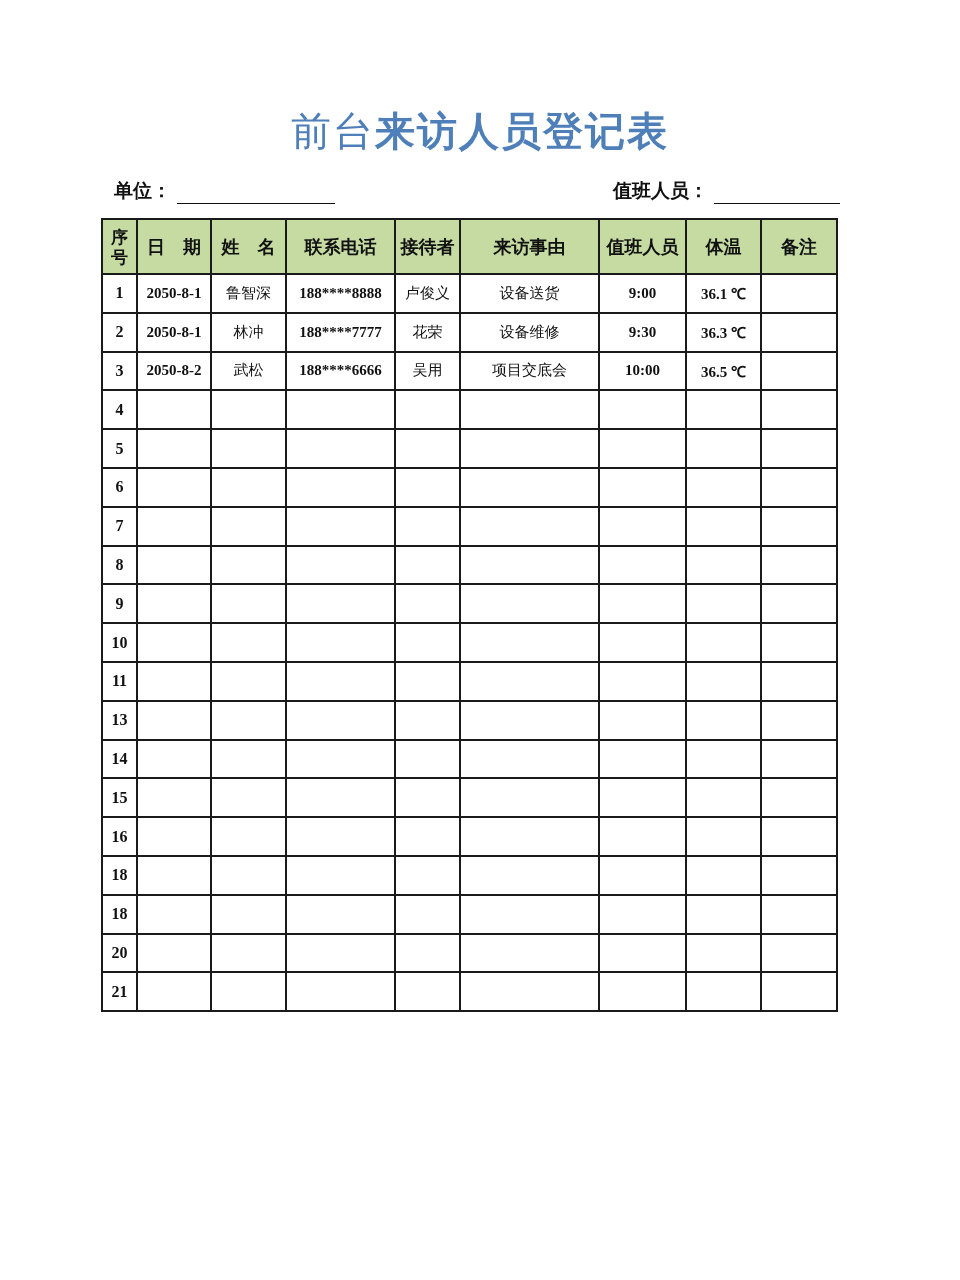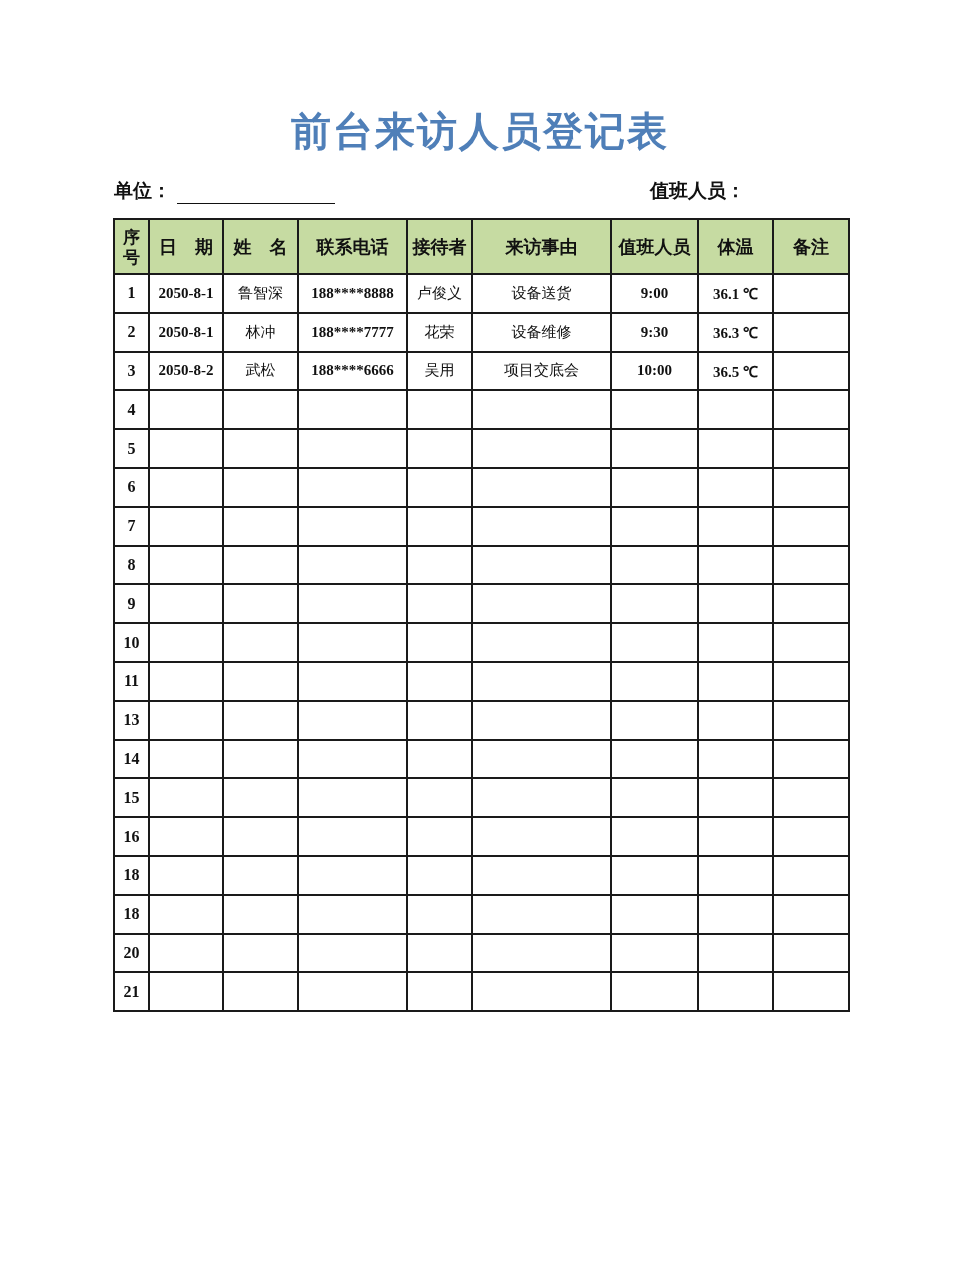--- a/index.html
+++ b/index.html
@@ -1,39 +1,39 @@
 <!DOCTYPE html>
 <html><head>
 <meta charset="utf-8">
 <style>
   html, body { margin:0; padding:0; }
   body { width:960px; height:1280px; background:#ffffff; position:relative; overflow:hidden; font-family:"DejaVu Serif","Liberation Serif",serif; }
   .title { position:absolute; left:0; top:104px; width:960px; text-align:center; font-size:40px; font-weight:bold; color:#4f7fb8; letter-spacing:2px; font-family:"DejaVu Serif",serif; }
-  .title .light { font-weight:bold; }
+  .title .light { font-weight:normal; }
   .field { position:absolute; top:178px; font-size:19px; font-weight:bold; color:#111; font-family:"DejaVu Sans",sans-serif; display:flex; align-items:flex-end;text-align:center; }
   .field .line { display:inline-block; border-bottom:1.5px solid #111; height:20px; margin-left:6px; }
-  table { position:absolute; left:113px; top:218px; border-collapse:collapse; table-layout:fixed; width:735px; }
+  table { position:absolute; left:101px; top:218px; border-collapse:collapse; table-layout:fixed; width:735px; }
   td, th { border:2px solid #1a1a1a; padding:0; text-align:center; vertical-align:middle; overflow:hidden; white-space:nowrap; }
   th { background:#c6dba2; height:53px; font-size:18px; font-weight:bold; color:#111; font-family:"DejaVu Sans",sans-serif; }
   th.seq { font-size:17px; line-height:20px; white-space:normal; }
   td { height:36.8px; font-size:15px; color:#111; }
   td.num { font-weight:bold; font-family:"Liberation Serif",serif; font-size:16px; }
   td.cn { font-family:"DejaVu Sans",sans-serif; font-size:15px; }
   td.bold { font-weight:bold; font-family:"Liberation Serif",serif; font-size:15px; }
 </style>
 </head>
 <body>
 
 <div class="title"><span class="light">前台</span><span>来访人员登记表</span></div>
 
 <div class="field" style="left:114px;">
   <span>单位：</span>
   <span class="line" style="width:158px;"></span>
 </div>
-<div class="field" style="left:613px;flex-direction:column;">
+<div class="field" style="left:613px;">
   <span>值班人员：</span>
   <span class="line" style="width:126px;"></span>
 </div>
 
 <table>
   <colgroup>
     <col style="width:35px">
       <col style="width:74px">
       <col style="width:75px">
       <col style="width:109px">

